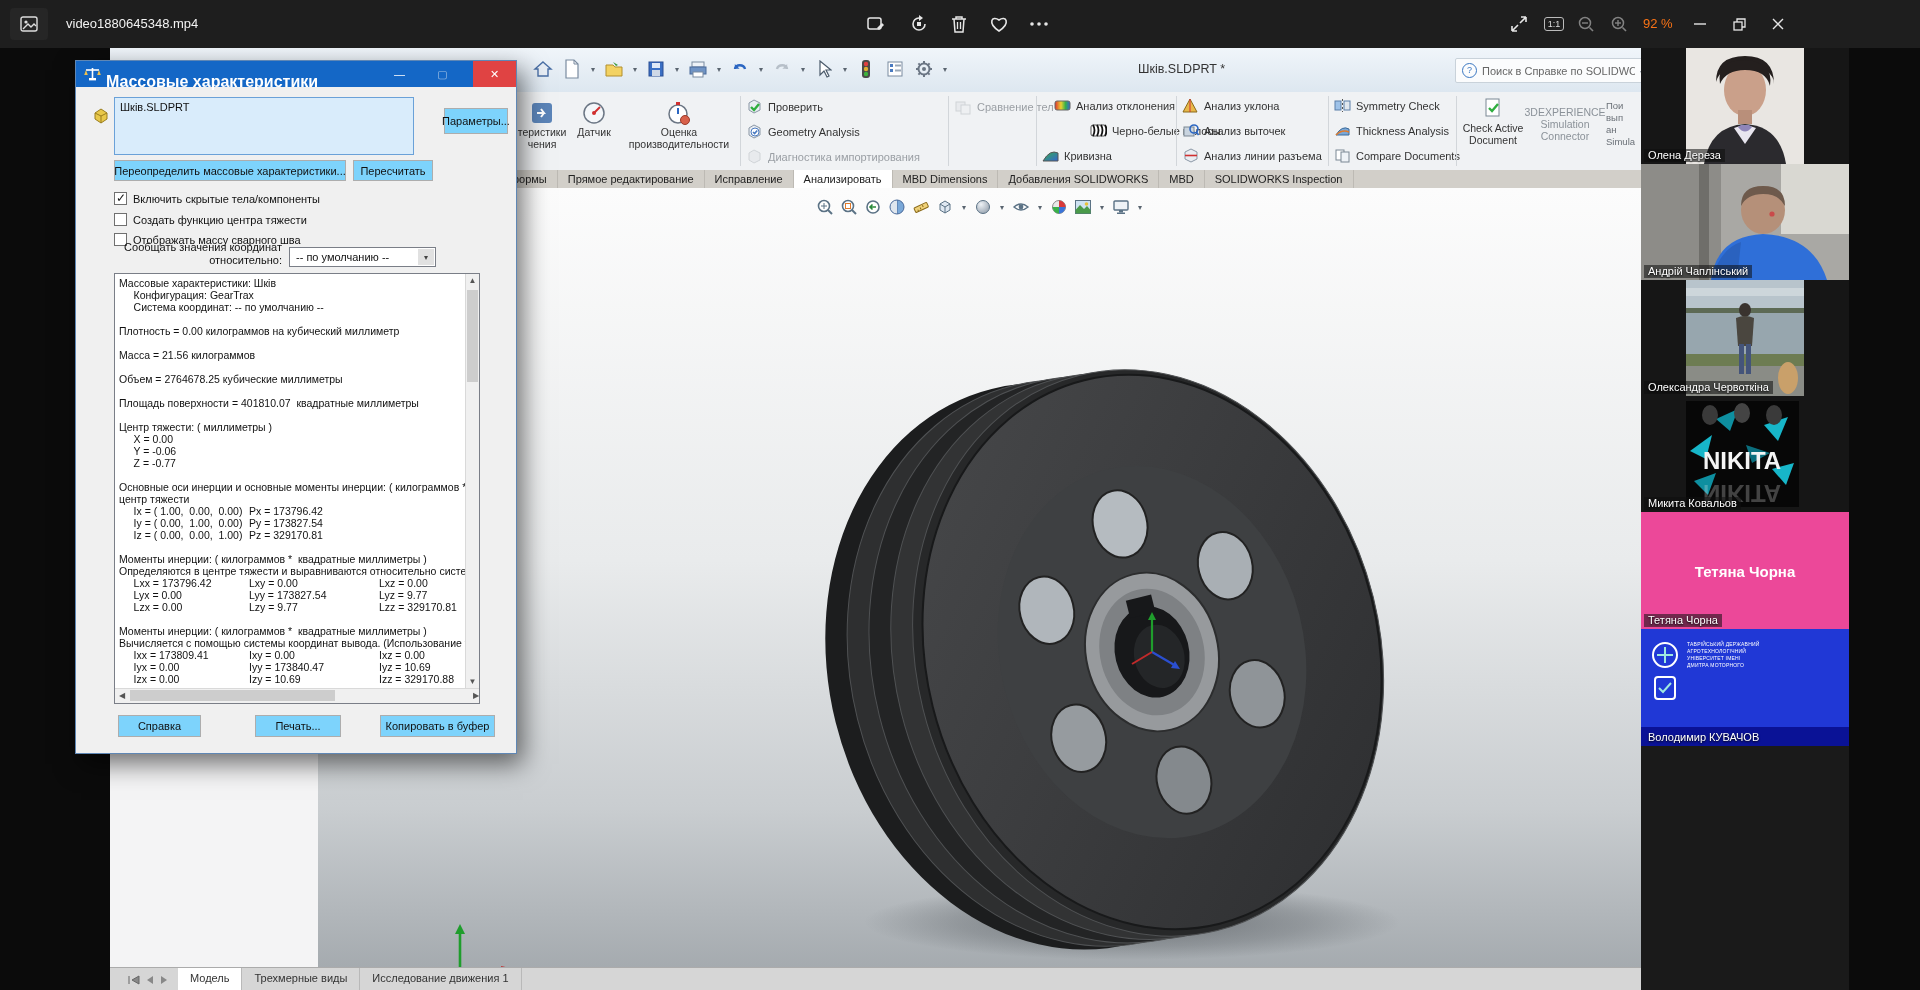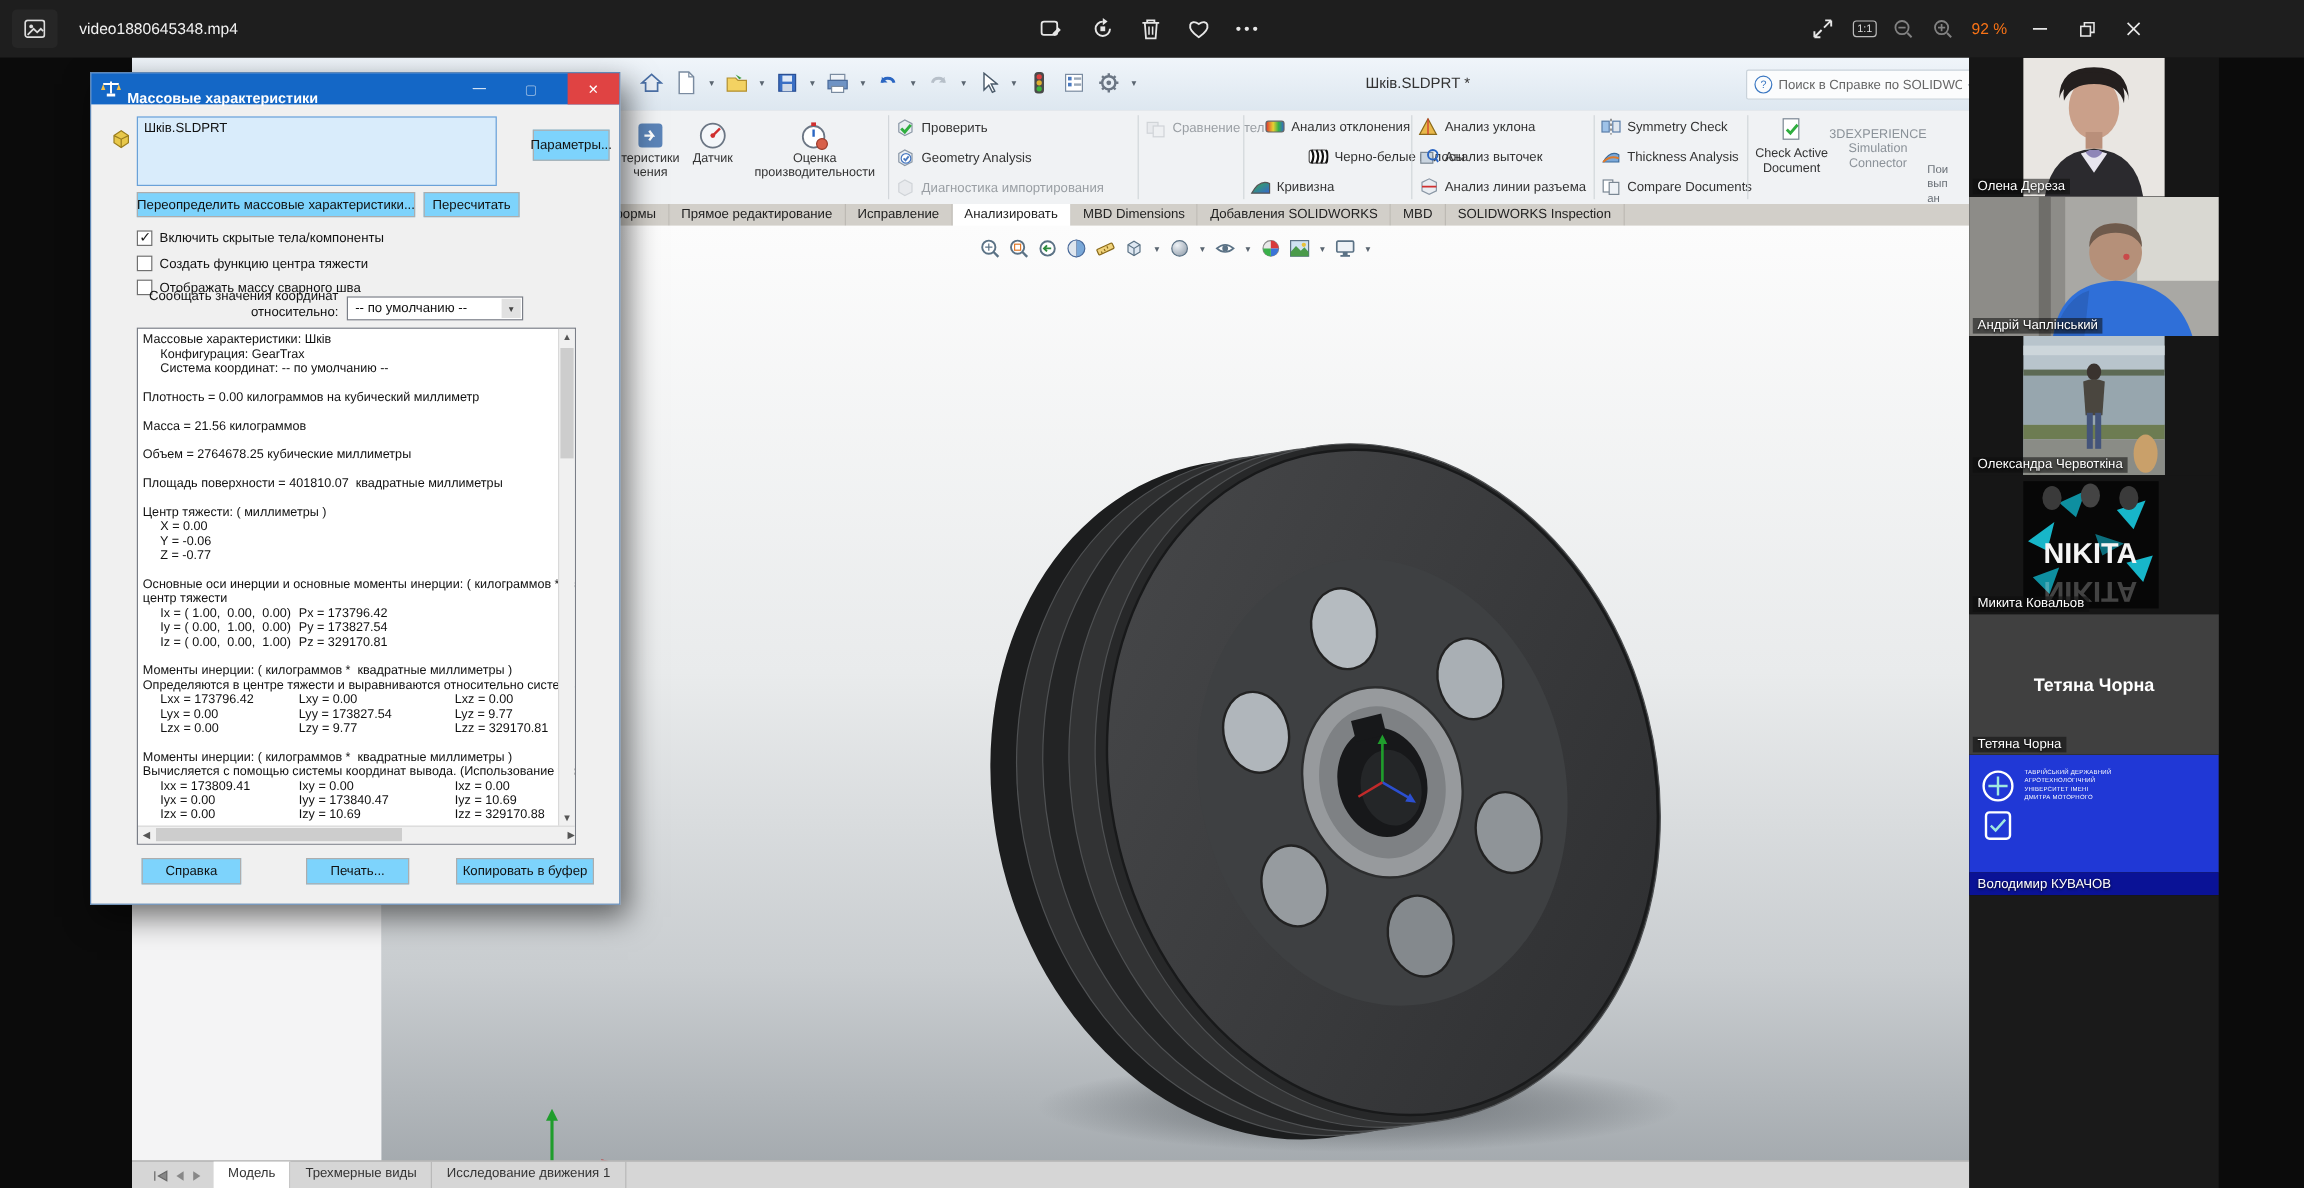--- a/index.html
+++ b/index.html
@@ -52,21 +52,21 @@
   .bottombar{left:0;top:919px;width:1531px;height:23px;background:#d6d6d6;border-top:1px solid #ababab;
       display:flex;align-items:stretch;font-size:11px;color:#333;}
   .mtab{padding:4px 12px 0 12px;border-right:1px solid #b9b9b9;}
   .mtab.active{background:#ffffff;}
   .tabnav{display:flex;align-items:center;gap:6px;padding:0 10px 0 18px;color:#666;}
 
   
   .dlg{left:75px;top:60px;width:440px;height:692px;background:#f0f0f0;border:1px solid #5f87b5;
        box-shadow:6px 10px 24px rgba(0,0,0,.55);}
   .dlgtitle{left:0;top:0;width:440px;height:26px;background:#1467c6;display:flex;align-items:center;}
-  .dlgtitle .cap{margin-left:30px;color:#fff;font-size:12px;font-weight:bold;margin-top:16px;}
+  .dlgtitle .cap{margin-left:30px;color:#fff;font-size:16px;font-weight:bold;margin-top:16px;}
   .dbtn{top:0;width:43px;height:26px;display:flex;align-items:center;justify-content:center;color:#fff;font-size:11px;}
   .dbtn.close{background:#e04343;}
   .dbtn.max{color:#9fc0e4;}
   .partfield{left:38px;top:36px;width:300px;height:58px;background:#d9ecfb;border:1px solid #6aa1d8;
       font-size:11px;color:#111;padding:3px 5px;box-sizing:border-box;}
   .btn{background:#7dd3fc;border:1px solid #adadad;font-size:11px;color:#111;display:flex;align-items:center;justify-content:center;box-sizing:border-box;}
   .cbrow{left:38px;display:flex;align-items:center;gap:6px;font-size:11px;color:#111;}
   .cbox{width:13px;height:13px;background:#fff;border:1px solid #707070;box-sizing:border-box;position:relative;flex:0 0 auto;}
   .cbox.on::after{content:"✓";position:absolute;left:1px;top:-2px;font-size:12px;color:#1a1a1a;}
   .coordlab{left:38px;top:180px;width:168px;font-size:11px;color:#111;text-align:right;line-height:13px;}
@@ -353,21 +353,21 @@
             <path d="M6 10 l3 3 6 -7" stroke="#2fae3f" stroke-width="2.4" fill="none"></path>
           </svg>
         <span>Check Active</span>
         <span>Document</span>
       </div>
       <div class="r rbig" style="left:1416px;top:14px;width:78px;color:#8b9299;">
         <span>3DEXPERIENCE</span>
         <span>Simulation</span>
         <span>Connector</span>
       </div>
-      <div class="r" style="left:1496px;top:8px;width:34px;font-size:9.5px;color:#6a7077;line-height:12px;overflow:hidden;margin-top:36px;">
+      <div class="r" style="left:1496px;top:8px;width:34px;font-size:9.5px;color:#6a7077;line-height:12px;overflow:hidden;">
         <div>Пои</div>
         <div>вып</div>
         <div>ан</div>
         <div>Simula</div>
       </div>
     </div>
 
     <div class="r tabrow">
       <span class="swtab">формы</span>
       <span class="swtab">Прямое редактирование</span>
@@ -712,21 +712,21 @@
         <polygon points="86,68 108,62 100,84" fill="#17b6c9"></polygon>
         <ellipse cx="24" cy="14" rx="8" ry="10" fill="#3a3a3a"></ellipse>
         <ellipse cx="56" cy="12" rx="8" ry="10" fill="#444"></ellipse>
         <ellipse cx="88" cy="14" rx="8" ry="10" fill="#3a3a3a"></ellipse>
         <text x="56" y="68" text-anchor="middle" font-family="Liberation Sans, sans-serif" font-size="24" font-weight="bold" fill="#f4f4f4">NIKITA</text>
         <text x="56" y="92" text-anchor="middle" font-family="Liberation Sans, sans-serif" font-size="24" font-weight="bold" fill="#f4f4f4" opacity="0.25" transform="scale(1,-1) translate(0,-176)">NIKITA</text>
       </svg>
       <span class="plabel">Микита Ковальов</span>
     </div>
 
-    <div class="r prow" style="top:464px;height:117px;background:#404040;">
+    <div class="r prow" style="top:464px;height:117px;background:#ec4899;">
       <span class="centername">Тетяна Чорна</span>
       <span class="plabel">Тетяна Чорна</span>
     </div>
 
     <div class="r prow" style="top:581px;height:117px;">
       <div class="r" style="left:0;top:0;width:208px;height:98px;background:#2038d6;">
         <svg class="r" style="left:8px;top:10px;" width="34" height="72">
           <circle cx="16" cy="16" r="12" fill="none" stroke="#fff" stroke-width="2"></circle>
           <path d="M16 8 v16 M8 16 h16" stroke="#9fe8e0" stroke-width="2"></path>
           <rect x="6" y="38" width="20" height="22" rx="3" fill="none" stroke="#fff" stroke-width="2"></rect>

